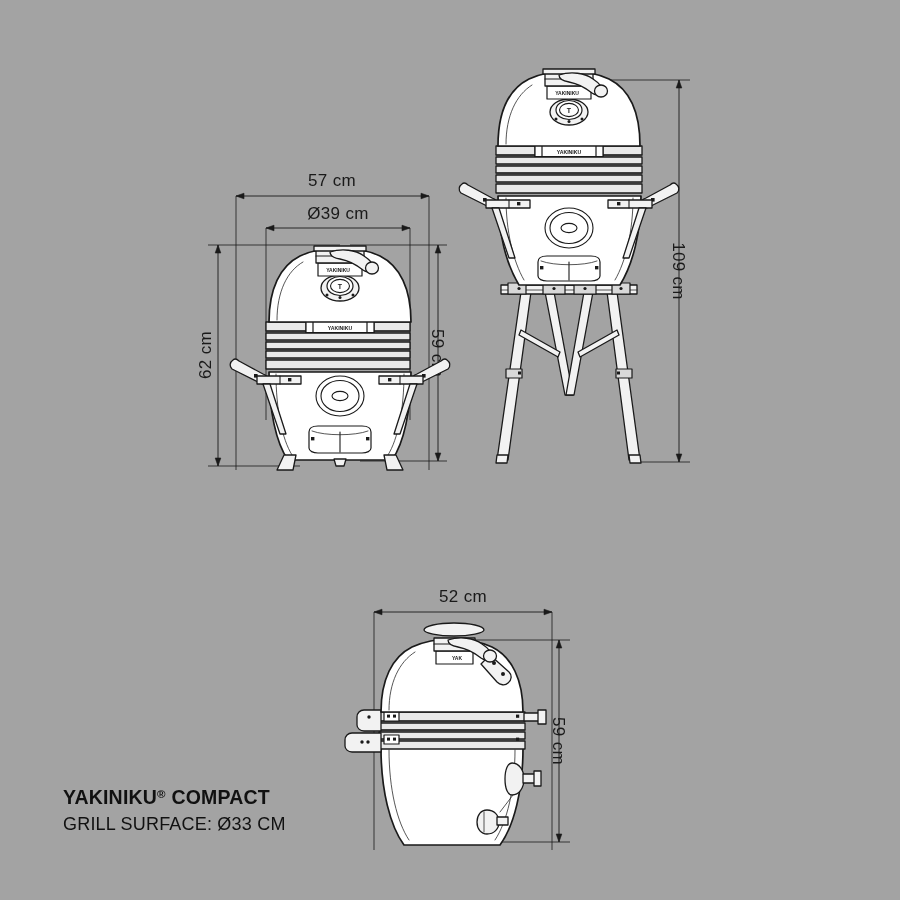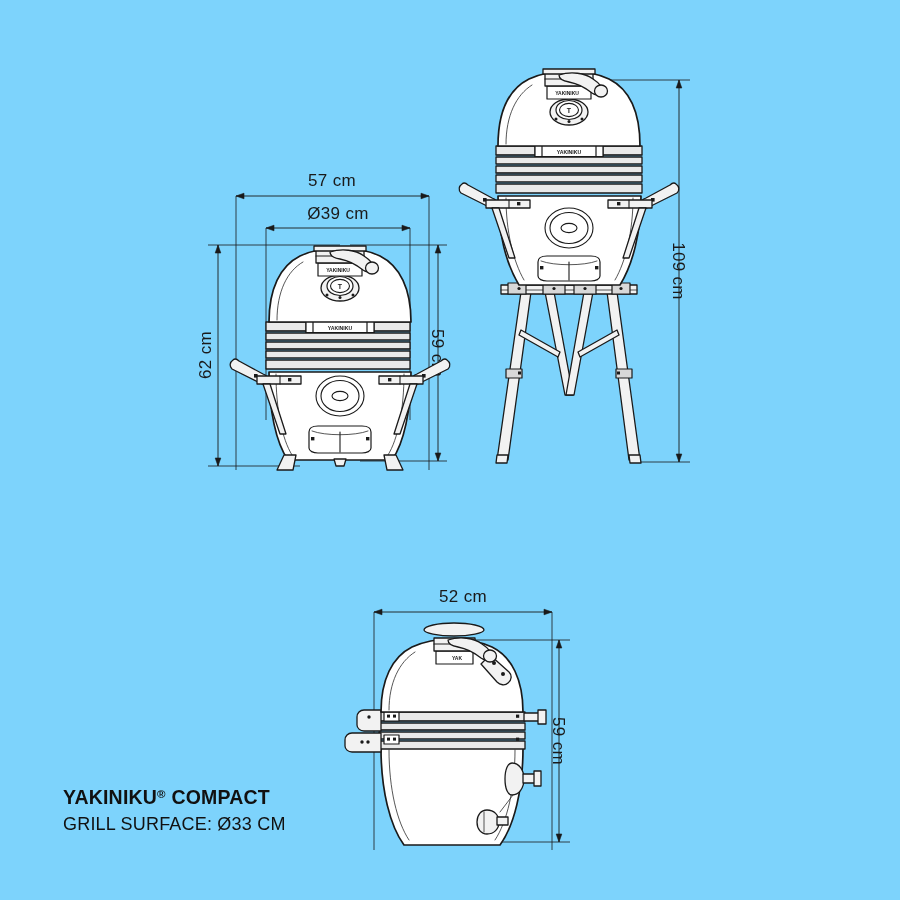--- a/index.html
+++ b/index.html
@@ -5,21 +5,21 @@
 <style>
   html, body {
     margin: 0;
     padding: 0;
     background: #ffffff;
   }
   #sheet {
     position: relative;
     width: 900px;
     height: 900px;
-    background: #7dd3fc;
+    background: #a3a3a3;
     overflow: hidden;
     font-family: "Liberation Sans", sans-serif;
   }
   #sheet svg {
     position: absolute;
     top: 0;
     left: 0;
     width: 900px;
     height: 900px;
     display: block;

